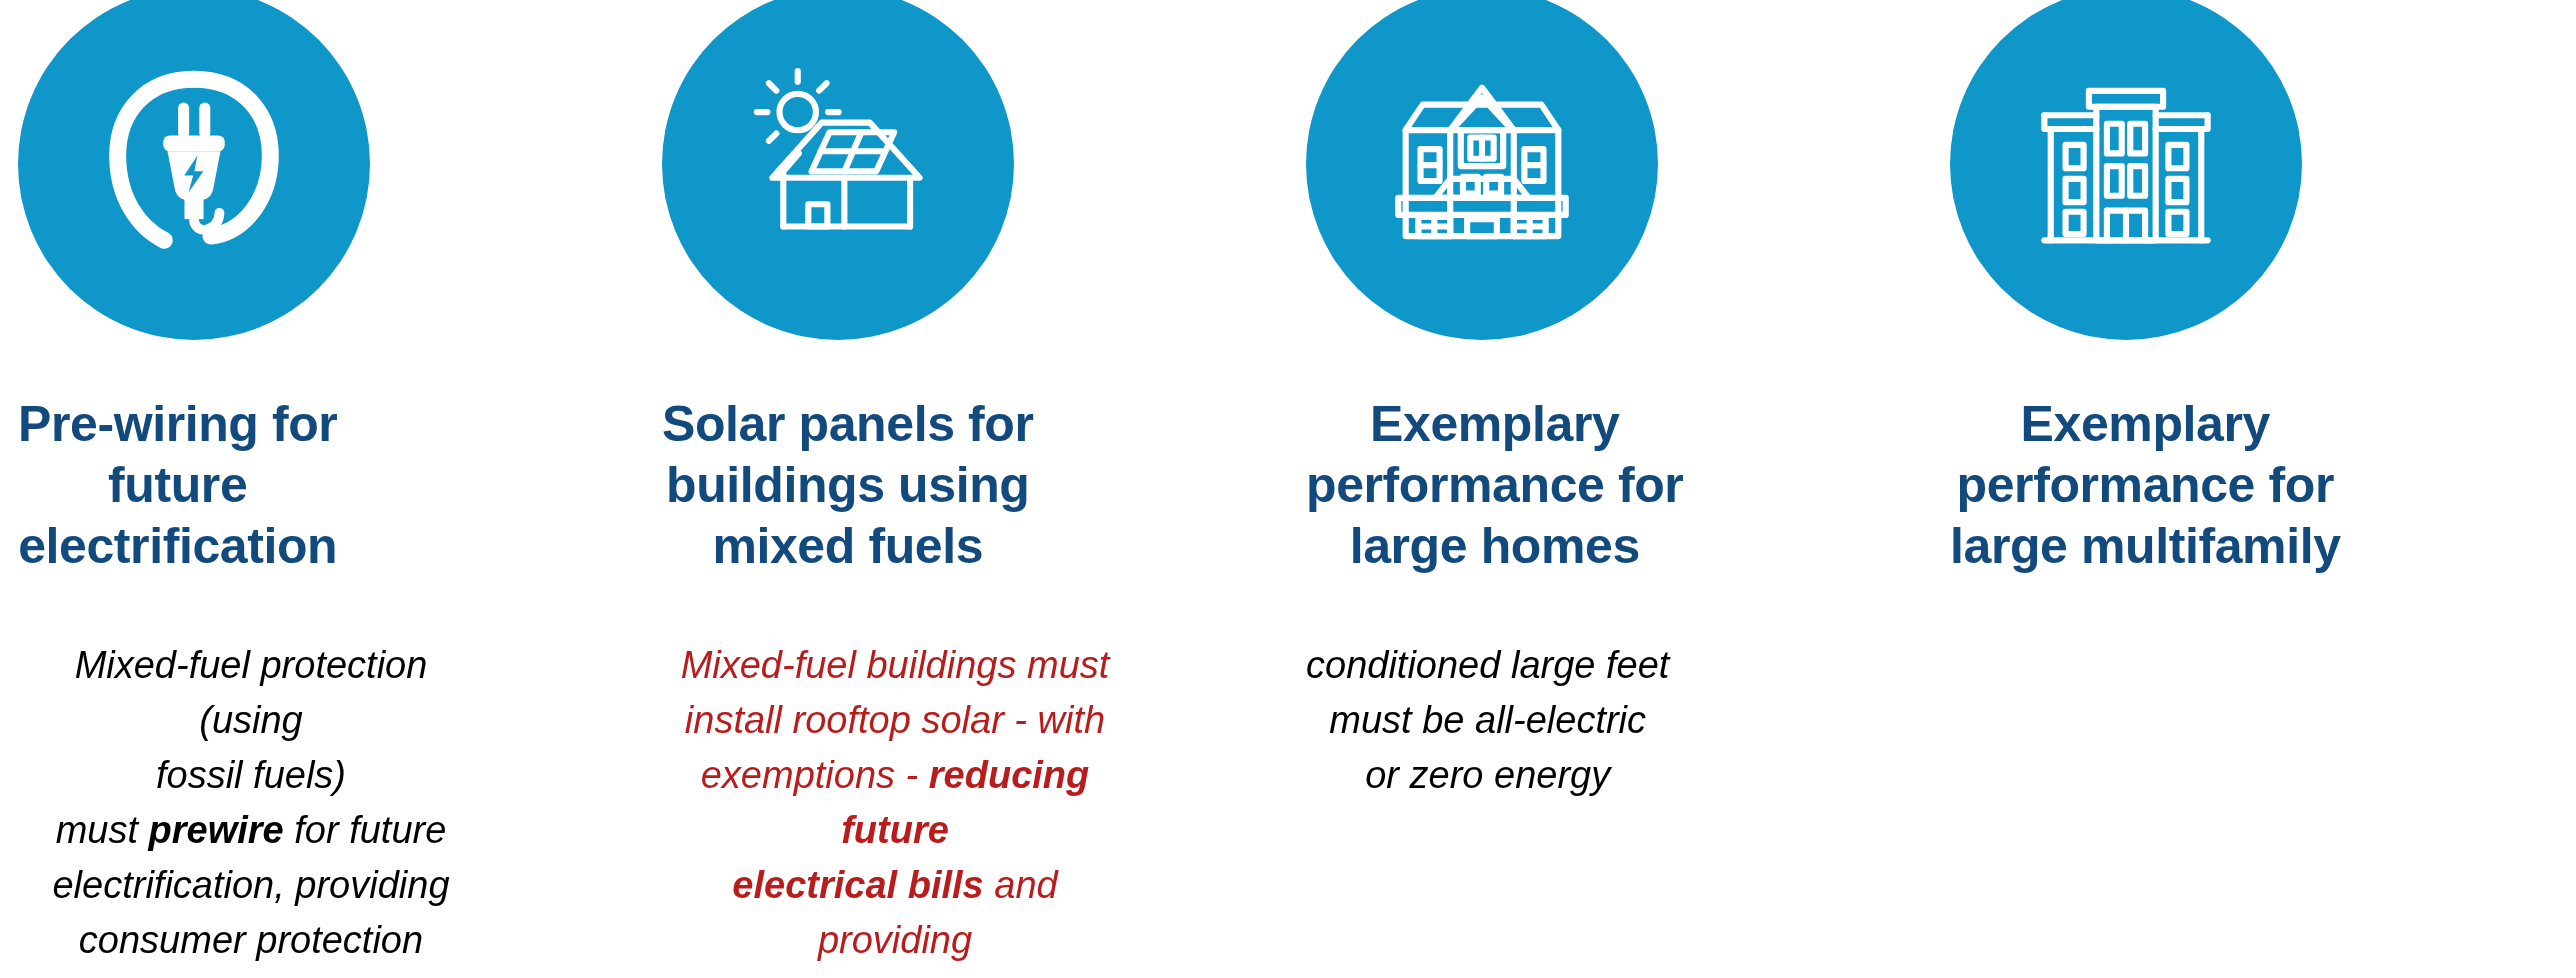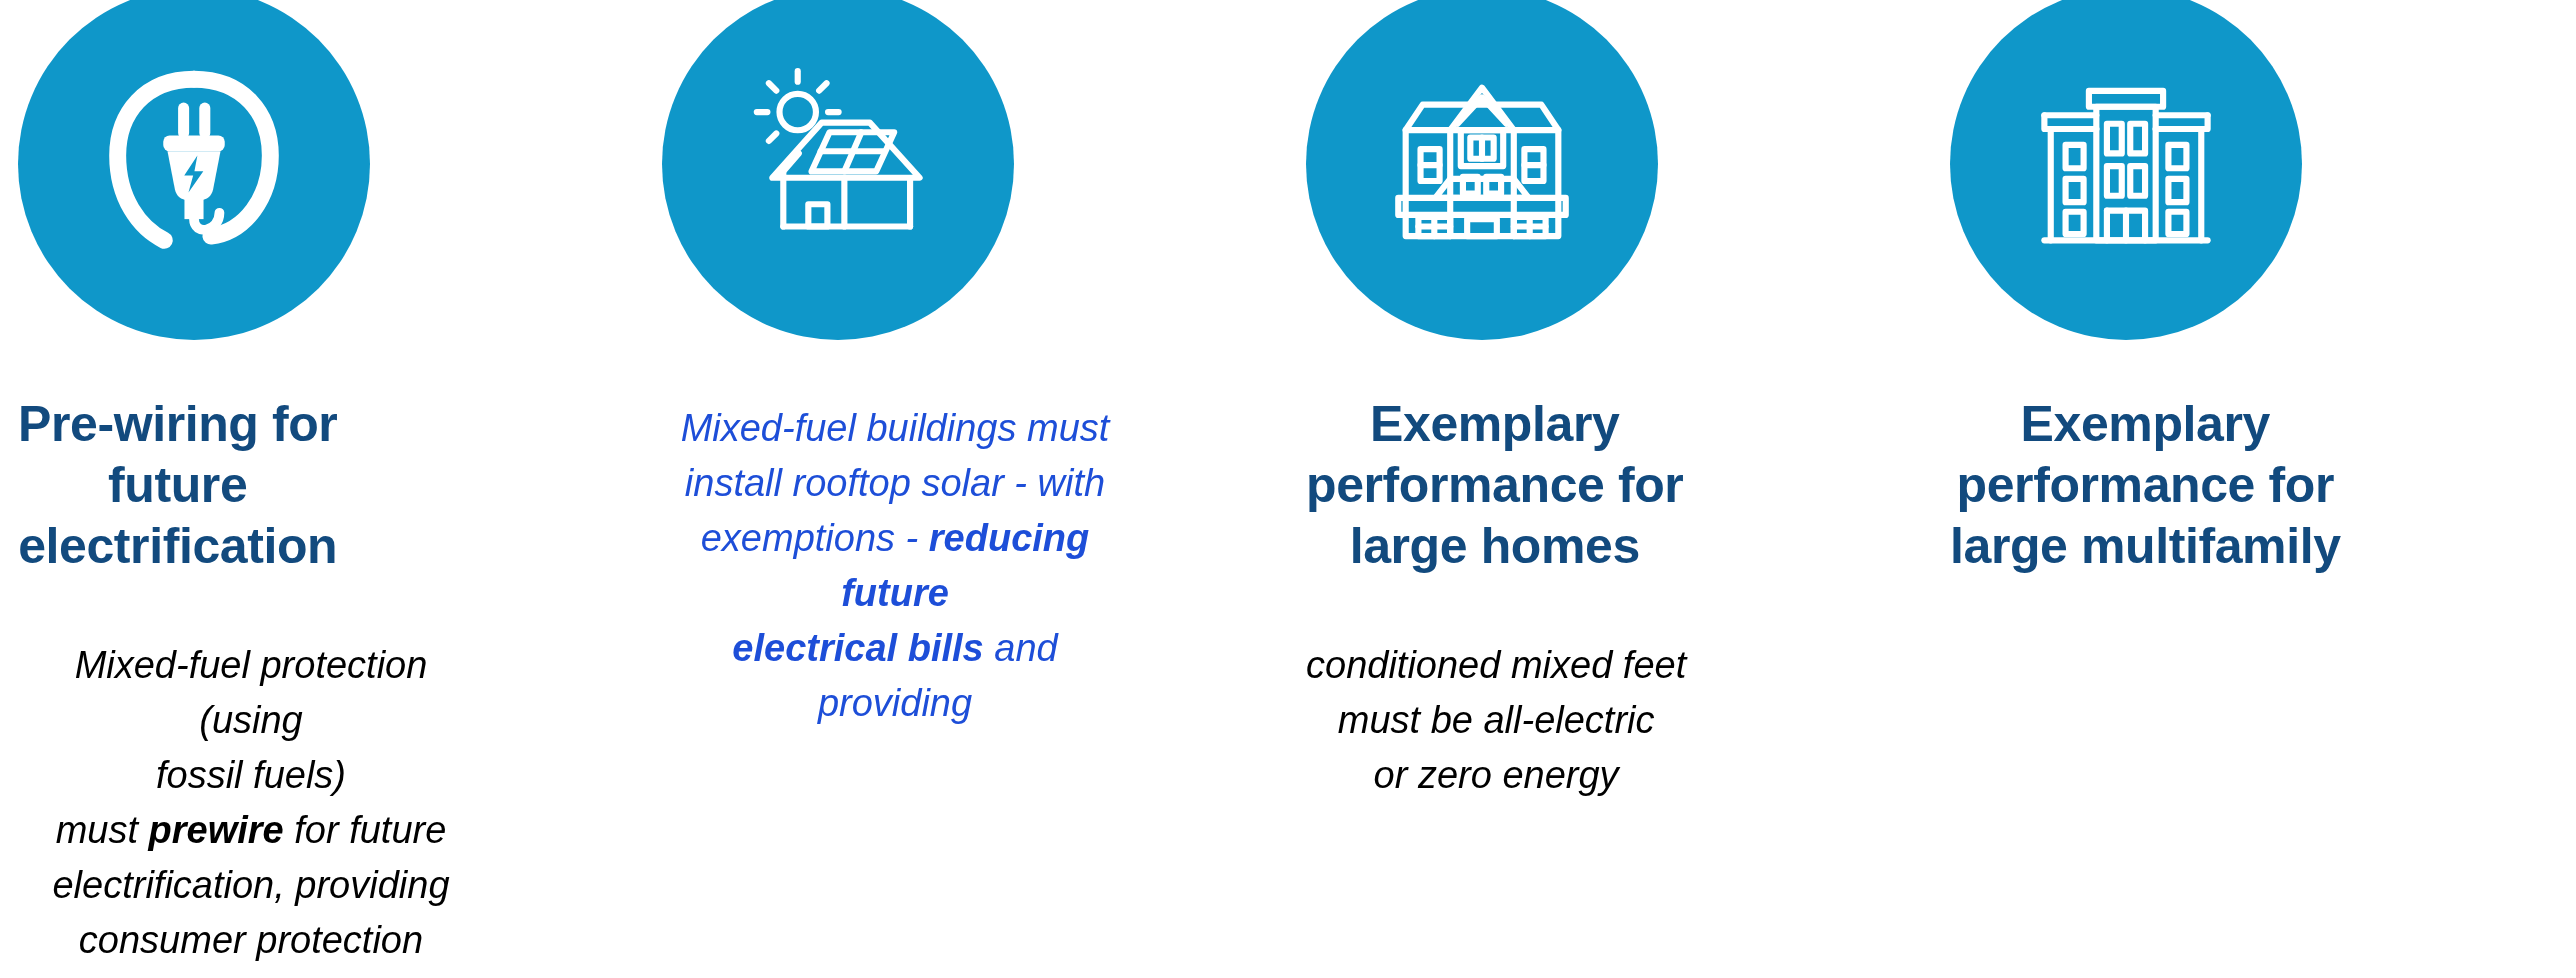--- a/index.html
+++ b/index.html
@@ -145,21 +145,26 @@
             <path d="M53 79.5 V57.5"></path>
             <path d="M19 56.5 L42.3 30.5 L65 30.5 L88.5 56.5 Z"></path>
             <path d="M36 69 H45 V79.5 H36 Z"></path>
             <path d="M46 35 L76.5 35 L68 53.5 L37.5 53.5 Z"></path>
             <path d="M41.8 44 L72 44"></path>
             <path d="M61 35 L53 53.5"></path>
           </g>
         </svg>
       </div>
     </div>
-    <div class="card-body" style="color: #1d4ed8;">
+    <div class="card-title" style="color: rgb(18, 74, 126);">
+      <span class="line">Solar panels for</span>
+      <span class="line">buildings using</span>
+      <span class="line">mixed fuels</span>
+    </div>
+    <div class="card-body" style="color: #b91c1c;">
         <span class="line"><span>Mixed-fuel buildings must</span></span>
         <span class="line"><span>install rooftop solar - with</span></span>
         <span class="line"><span>exemptions - </span><b>reducing future</b></span>
         <span class="line"><b>electrical bills</b><span> and providing</span></span>
         <span class="line"></span>
       </div>
   </div>
 
   <div class="card">
     <div class="icon-wrap">
@@ -193,21 +198,21 @@
           </g>
         </svg>
       </div>
     </div>
     <div class="card-title" style="color: rgb(18, 74, 126);">
       <span class="line">Exemplary</span>
       <span class="line">performance for</span>
       <span class="line">large homes</span>
     </div>
     <div class="card-body" style="color: rgb(0, 0, 0);">
-        <span class="line"><span>conditioned mixed feet</span></span>
+        <span class="line"><span>conditioned large feet</span></span>
         <span class="line"><span>must be all-electric</span></span>
         <span class="line"><span>or zero energy</span></span>
       </div>
   </div>
 
   <div class="card">
     <div class="icon-wrap">
       <div class="icon-circle" style="background: rgb(15, 151, 201);">
         <svg viewBox="0 0 100 100" aria-hidden="true">
           <g fill="none" stroke="#ffffff" stroke-width="2.9" stroke-linecap="round" stroke-linejoin="round">

